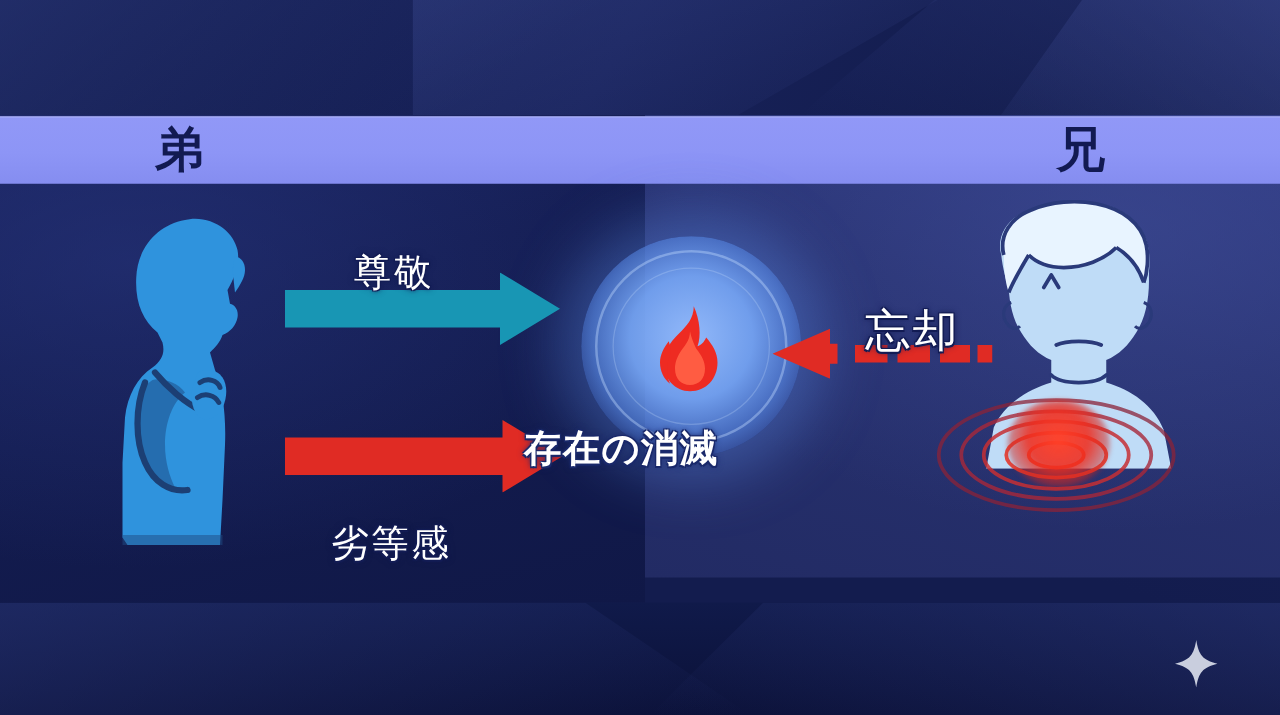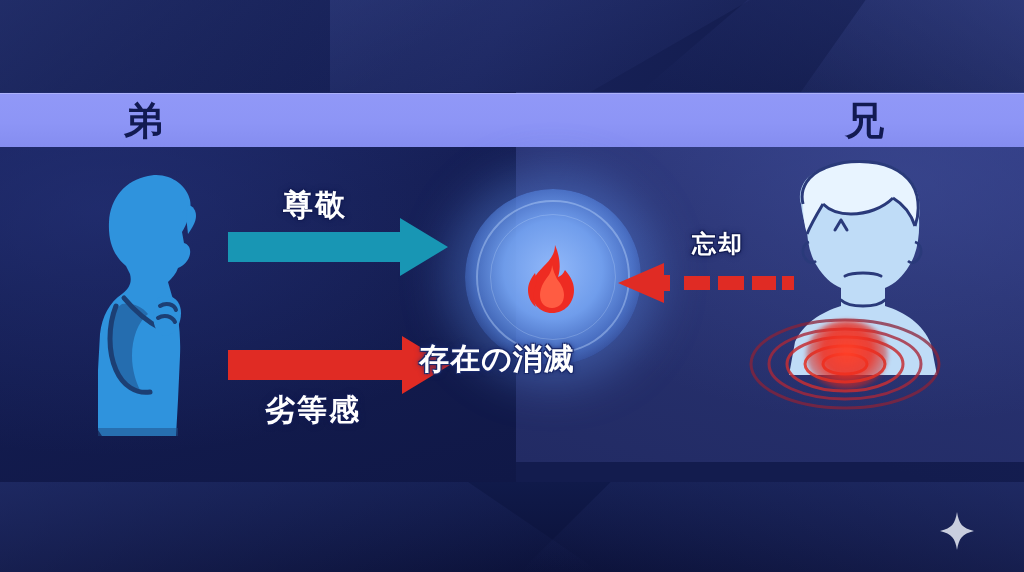--- a/index.html
+++ b/index.html
@@ -100,28 +100,29 @@
   }
   #center-caption span{ display:inline-block; transform:translateX(35px); }
 
   
   .arrow-solid{ position:absolute; z-index:5; }
   #arrow-respect{ left:228px; top:218px; width:220px; height:58px; }
   #arrow-inferior{ left:228px; top:336px; width:222px; height:58px; }
   #arrow-oblivion{ left:618px; top:263px; width:176px; height:40px; z-index:5; }
 
   .arrow-label{
-    position:absolute; color:#ffffff; font-size:30px; font-weight:700;
+    position:absolute; color:#ffffff; font-size:30px; font-weight:400;
     letter-spacing:2px; z-index:6;
     text-shadow:0 0 3px #141d55,0 0 6px #141d55,1px 1px 0 #141d55,-1px 1px 0 #141d55,
                 1px -1px 0 #141d55,-1px -1px 0 #141d55;
+    margin-top:13px;
   }
   #label-respect{ left:283px; top:185px; }
-  #label-inferior{ left:265px; top:390px; }
-  #label-oblivion{ left:692px; top:228px; font-size:24px; }
+  #label-inferior{ left:265px; top:402px; }
+  #label-oblivion{ left:692px; top:228px; font-size:36px; }
 
   
   #boy-right{ position:absolute; left:783px; top:160px; width:160px; height:215px; }
   #loss-ripple{
     position:absolute; left:747px; top:316px; width:196px; height:96px; z-index:4;
   }
   #loss-core{
     position:absolute; left:806px; top:320px; width:82px; height:70px; z-index:5;
     border-radius:50%;
     background:radial-gradient(ellipse at 50% 45%, rgba(255,64,40,.98) 0%,

